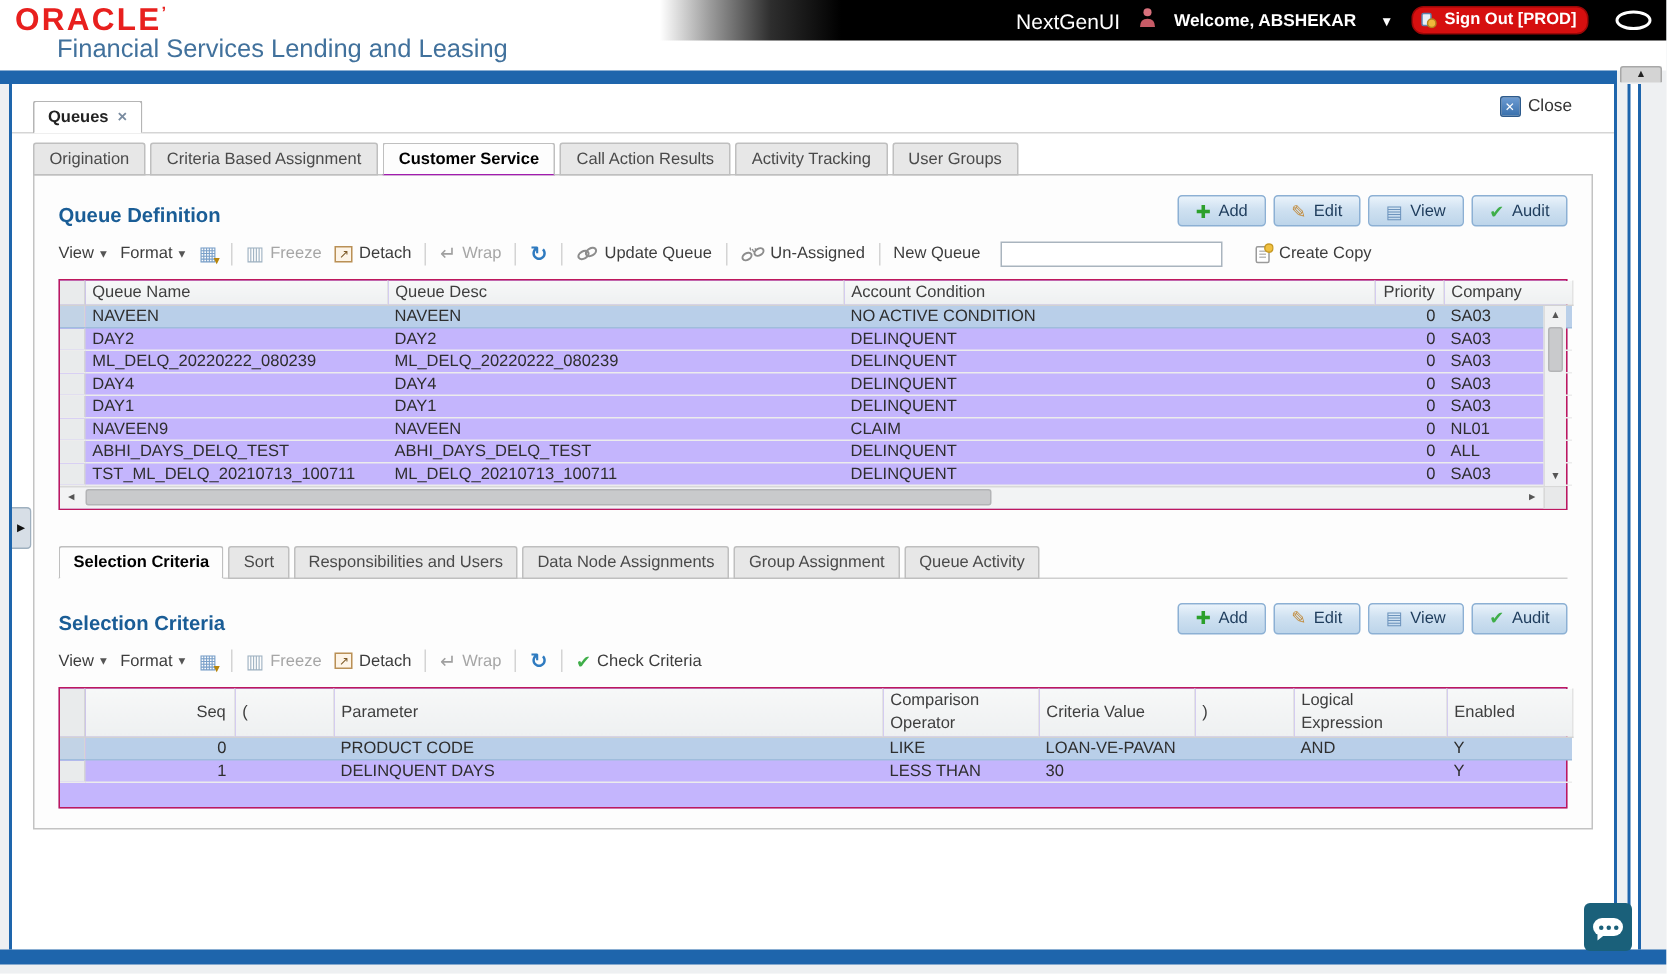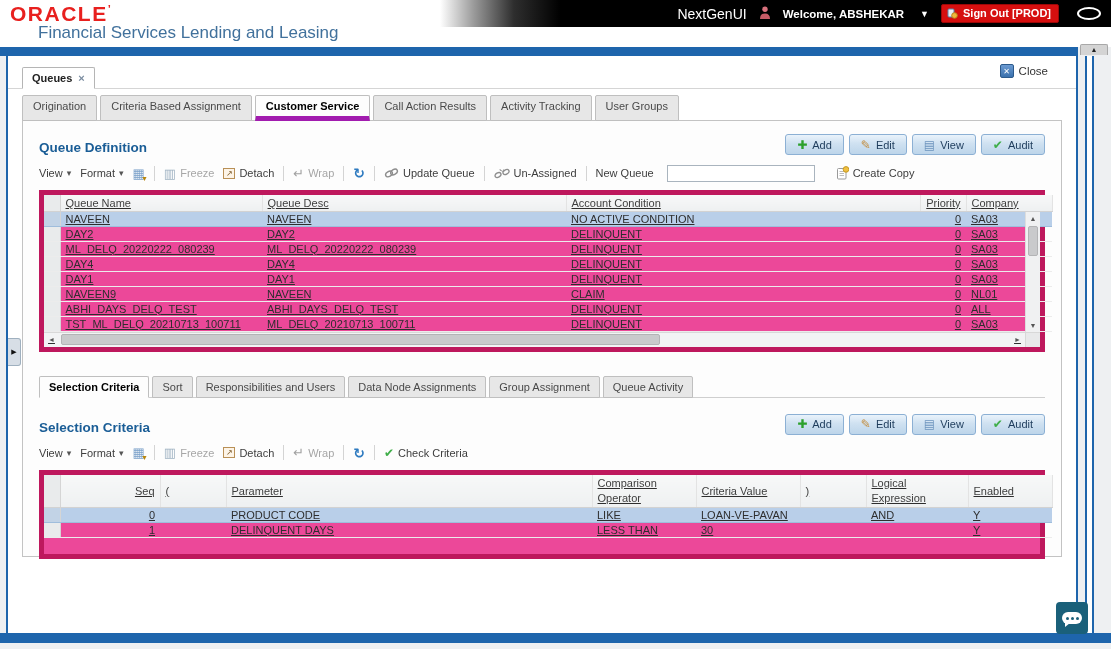--- a/index.html
+++ b/index.html
@@ -11,21 +11,21 @@
   .logo { position:absolute; left:10px; top:2px; font-size:21px; font-weight:bold; color:#e8201e; letter-spacing:1.5px; }
   .logo-mark { font-size:11px; vertical-align:super; }
   .subtitle { position:absolute; left:38px; top:23px; font-size:17px; color:#41719c; }
   .top-black { position:absolute; right:0; top:0; left:440px; height:27px;
     background:linear-gradient(90deg,#ffffff 0%,#9b9b9b 5%,#2e2e2e 11%,#000 18%);
     display:flex; align-items:center; justify-content:flex-end; gap:12px; padding-right:10px; color:#fff; }
   .nextgen { font-size:14px; }
   .welcome-wrap { display:flex; align-items:center; gap:16px; }
   .welcome { font-weight:600; font-size:11.5px; }
   .caret-w { font-size:9px; color:#fff; }
-  .signout-btn { background:#d60f0f; border:1px solid #9c0707; border-radius:2px; color:#fff; font-weight:bold;
+  .signout-btn { background:#d60f0f; border:1px solid #9c0707; border-radius:8px; color:#fff; font-weight:bold;
     font-size:11px; padding:2px 7px 3px 5px; display:flex; align-items:center; gap:5px; cursor:pointer; }
   .oval-icon { width:24px; height:13px; border:2px solid #fff; border-radius:50%; margin-left:6px; }
 
   .blue-bar { position:absolute; left:0; top:47px; width:1078px; height:9px; background:#1e65ac; }
   .collapse-tab { position:absolute; left:1080px; top:44px; width:28px; height:11px; background:#d4d4d4;
     border:1px solid #a8a8a8; border-bottom:none; border-radius:2px 2px 0 0; text-align:center;
     font-size:7px; line-height:9px; color:#222; cursor:pointer; }
 
   
   .window { position:absolute; left:6px; top:56px; width:1072px; height:577px; background:#fff;
@@ -44,21 +44,21 @@
     border-radius:2px 2px 0 0; padding:4px 9px; font-weight:600; color:#222; display:flex; gap:6px; align-items:center; cursor:pointer;}
   .queues-x { color:#7a8ca0; font-size:11px; cursor:pointer; }
   .close-link { position:absolute; right:28px; top:8px; display:flex; align-items:center; gap:5px; cursor:pointer; color:#333; font-size:11.5px; }
   .close-badge { width:14px; height:14px; background:linear-gradient(#6c9bd2,#3a71ad); border:1px solid #2c5a8c; border-radius:2px;
     color:#fff; font-size:8px; font-weight:bold; display:flex; align-items:center; justify-content:center; }
 
   
   .module-tabs { display:flex; gap:3px; margin:6px 14px -1px; position:relative; z-index:2; }
   .mtab { background:#e7e7e7; border:1px solid #bfbfbf; border-radius:2px 2px 0 0; padding:4px 10px;
     color:#4a4a4a; cursor:pointer; }
-  .mtab.active { background:#fdfdfd; border-bottom:5px solid #a21caf; color:#000; font-weight:bold; }
+  .mtab.active { background:#fdfdfd; border-bottom:1px solid #a21caf; color:#000; font-weight:bold; }
 
   
   .panel { margin:0 14px; border:1px solid #c3c3c3; background:#fdfdfd; height:437px; padding:0 16px; position:relative; }
 
   .section-head { display:flex; justify-content:space-between; align-items:flex-end; margin-top:13px; }
   .section-head h2 { font-size:13.5px; font-weight:bold; color:#1a5d96; }
   .btn-group { display:flex; gap:5px; }
   .btn { height:21px; display:flex; align-items:center; gap:5px; padding:0 11px; border:1px solid #8cb0d4; border-radius:3px;
     background:linear-gradient(#eaf3fb,#cfe1f1 45%,#bdd5ea); color:#1e3c5c; font-size:11px; cursor:pointer; }
   .ic-plus { color:#2ca02c; font-weight:bold; font-size:12px; }
@@ -76,21 +76,21 @@
   .ic-funnel { position:absolute; right:-3px; bottom:-1px; font-size:7px; color:#b8860b; }
   .ic-freeze { color:#9fb2c2; font-size:13px; }
   .ic-detach { width:12px; height:11px; border:1px solid #b99056; background:#fdf4e7; font-size:8px; line-height:9px;
     text-align:center; color:#7d5a28; }
   .ic-wrap { color:#a0a0a0; font-size:13px; }
   .ic-refresh { color:#2f7bc0; font-size:14px; font-weight:bold; cursor:pointer; }
   .nq-input { width:148px; height:17px; border:1px solid #a9b4be; background:#fff; margin-left:4px; font-size:11px; padding:0 3px; }
   .copy-item { margin-left:12px; }
 
   
-  .grid { border:5px solid #be185d; margin-top:6px; position:relative; background:#ec4899;text-decoration:underline; }
+  .grid { border:1px solid #be185d; margin-top:6px; position:relative; background:#c4b5fd; }
   table { border-collapse:collapse; table-layout:fixed; width:1008px; }
   th { height:16px; background:linear-gradient(#f7f8f8,#eef0f1); border-bottom:1px solid #d2d2d2; border-right:1px solid #e3e3e3;
     font-weight:normal; color:#3e3e3e; text-align:left; padding:1px 5px; font-size:11px; overflow:hidden; white-space:nowrap; }
   th.wrap2 { white-space:normal; line-height:15px; }
   td { height:15px; padding:0 5px; border-bottom:1px solid #ececec; color:#2e2e2e; white-space:nowrap; overflow:hidden; font-size:11px; }
   .rowhdr { background:#e9ebec; border-right:1px solid #d5d5d5; padding:0; }
   tr.sel td { background:#b9cfe9; border-bottom:1px solid #9fbddc; }
   tr.sel td.rowhdr { background:#c2d3e6; }
   .num { text-align:right; }
   tr.datarow { cursor:pointer; }

